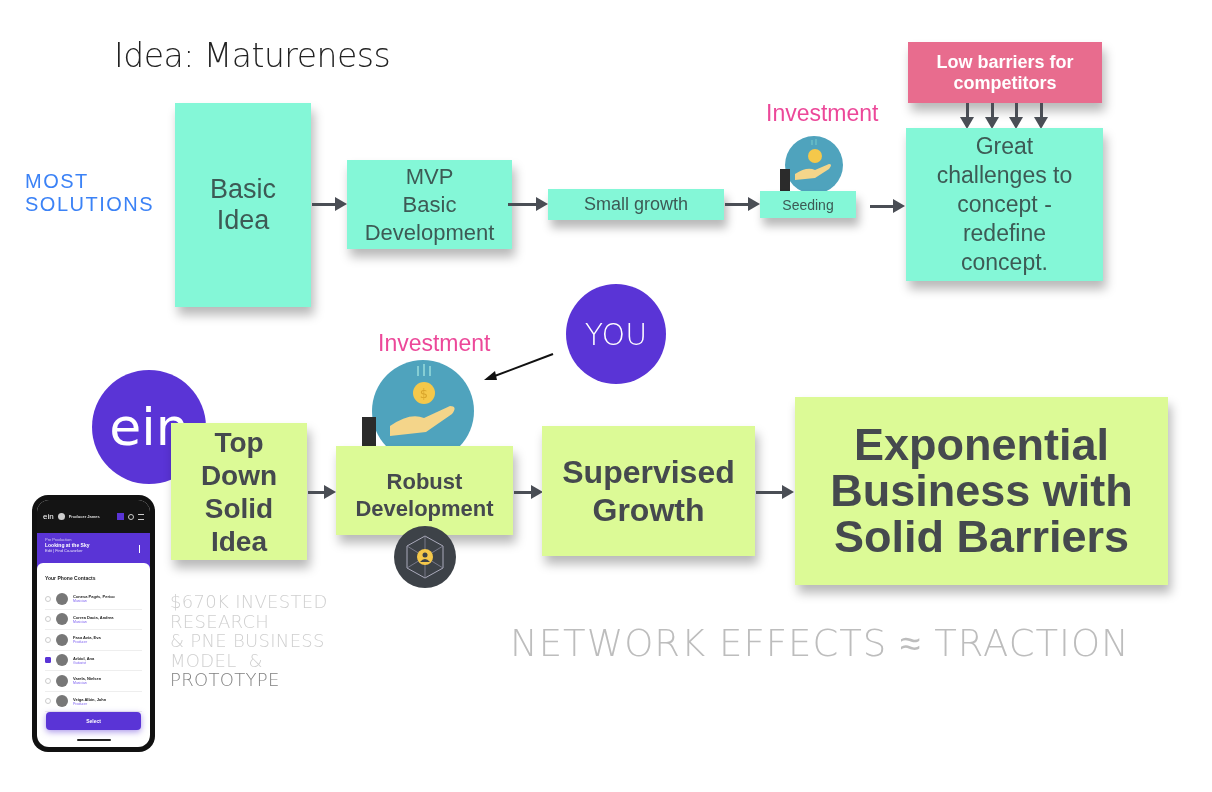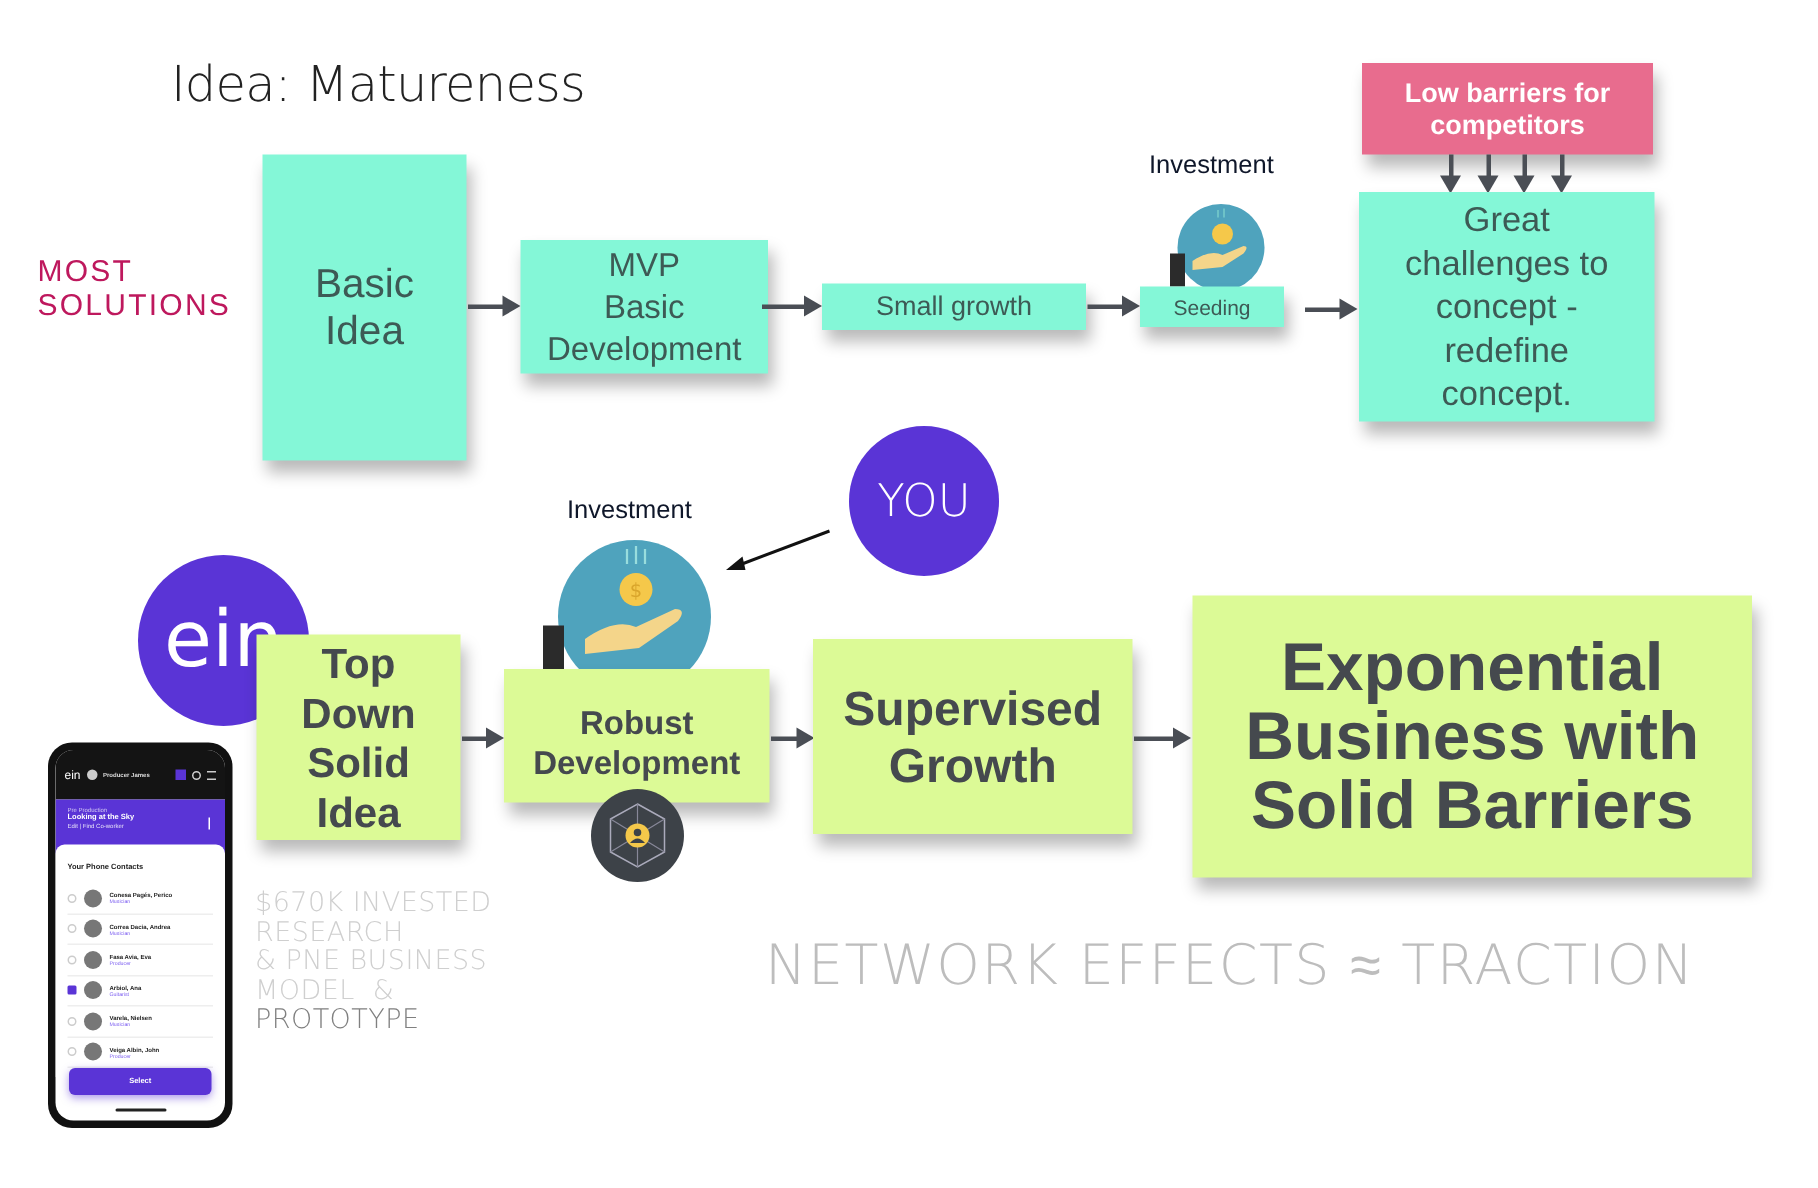--- a/index.html
+++ b/index.html
@@ -1,29 +1,29 @@
 <!DOCTYPE html>
 <html><head>
 <meta charset="utf-8">
 <style>
   * { box-sizing: border-box; margin: 0; padding: 0; }
   html, body { width: 1212px; height: 792px; background: #ffffff; overflow: hidden; }
   body { position: relative; font-family: "Liberation Sans", sans-serif; color: #3f4a4f; }
   .abs { position: absolute; }
   .title { left: 114px; top: 36px; font-family: "DejaVu Sans", sans-serif; font-weight: 300; font-size: 33px; color: #222; letter-spacing: -0.5px; }
-  .side-label { left: 25px; top: 170px; font-size: 20px; letter-spacing: 1.5px; line-height: 23px; color: #be185d; }
+  .side-label { left: 25px; top: 170px; font-size: 20px; letter-spacing: 1.5px; line-height: 23px; color: #3b82f6; }
   .box { position: absolute; display: flex; align-items: center; justify-content: center; text-align: center; box-shadow: 3px 8px 10px rgba(0,0,0,0.28); }
   .teal { background: #84f7d7; color: #3d5a55; }
   .lime { background: #dcfa96; color: #45494e; font-weight: bold; }
   .pink { background: #e86c8e; color: #ffffff; font-weight: bold; }
   .arrow { position: absolute; height: 3px; background: #4a4e55; }
   .arrow::after { content: ""; position: absolute; right: -10px; top: -6px; border-left: 12px solid #4a4e55; border-top: 7.5px solid transparent; border-bottom: 7.5px solid transparent; }
   .down-arrow { position: absolute; width: 3px; background: #4a4e55; }
   .down-arrow::after { content: ""; position: absolute; bottom: -10px; left: -6px; border-top: 12px solid #4a4e55; border-left: 7.5px solid transparent; border-right: 7.5px solid transparent; }
-  .inv-label { font-size: 17px; color: #0f172a; }
+  .inv-label { font-size: 23px; color: #ec4899; }
   .circle { position: absolute; border-radius: 50%; display: flex; align-items: center; justify-content: center; }
   .you { background: #5a34d6; color: #fff; font-size: 30px; font-family: "DejaVu Sans", sans-serif; font-weight: 200; }
   .ein { background: #5a34d6; color: #fff; font-size: 52px; font-family: "DejaVu Sans", sans-serif; }
   .phone { left: 32px; top: 495px; width: 123px; height: 257px; background: #111; border-radius: 16px; padding: 5px; }
   .phone-screen { width: 100%; height: 100%; background: #fff; border-radius: 12px; overflow: hidden; position: relative; font-size: 4px; }
   .ph-top { background: #141414; height: 33px; color: #ddd; display: flex; align-items: center; padding: 0 6px; gap: 4px; font-size: 4px; }
   .ph-purple { background: #5a34d6; height: 36px; color: #fff; padding: 4px 8px; position: relative; }
   .ph-card { background: #fff; margin-top: -6px; border-radius: 6px 6px 0 0; position: relative; padding: 6px 8px; }
   .ph-row { display: flex; align-items: center; gap: 5px; height: 20.5px; border-bottom: 1px solid #eee; }
   .ph-check { width: 6px; height: 6px; border: 1px solid #ccc; border-radius: 50%; }

